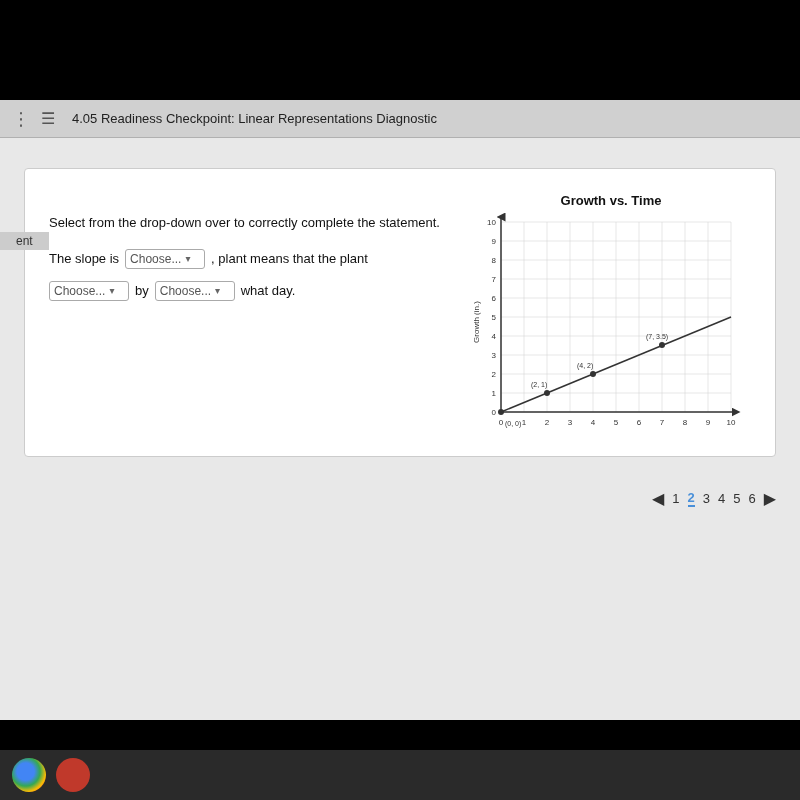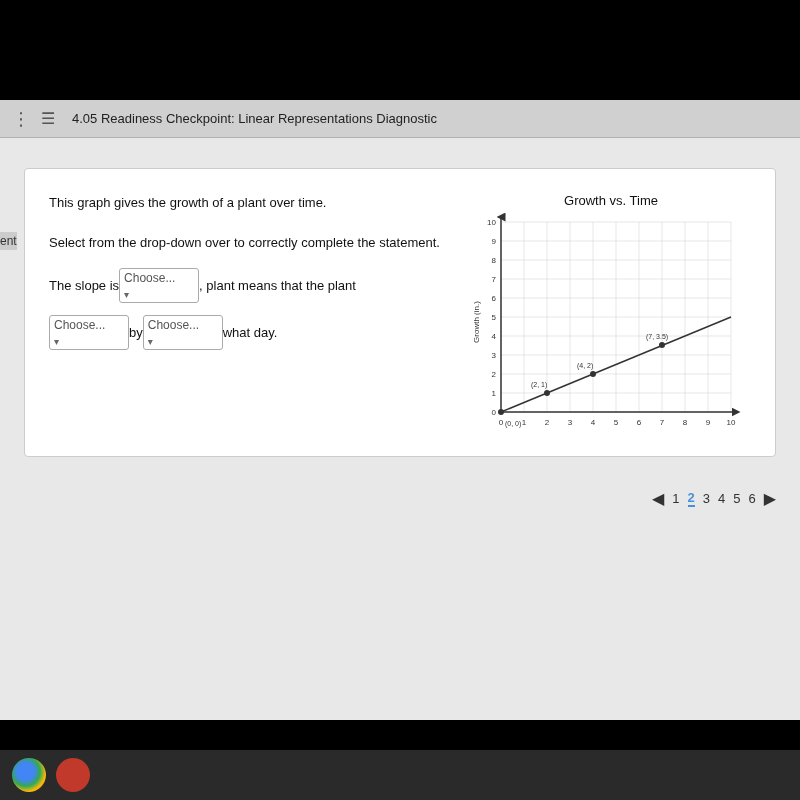--- a/index.html
+++ b/index.html
@@ -80,54 +80,55 @@
       font-size: 13px;
       color: #111;
       margin-bottom: 16px;
       line-height: 1.5;
       margin-top: 20px;
     }
 
     .slope-row {
       display: flex;
       align-items: center;
+      gap: 6px;
       font-size: 13px;
       color: #111;
       margin-bottom: 12px;
       flex-wrap: wrap;
     }
 
     .dropdown-select {
       border: 1px solid #aaa;
       border-radius: 3px;
       background: #fff;
       font-size: 12px;
       padding: 2px 4px;
       color: #555;
       cursor: pointer;
       display: inline-flex;
+      align-items: center;
       gap: 4px;
       min-width: 80px;
-      flex-direction: column;
     }
 
     .dropdown-select .chevron {
       font-size: 10px;
       color: #666;
     }
 
     .right-panel {
       width: 280px;
       flex-shrink: 0;
     }
 
     .chart-title {
       text-align: center;
       font-size: 13px;
-      font-weight: normal;
+      font-weight: bold;
       color: #111;
       margin-bottom: 4px;
     }
 
     .chart-container {
       position: relative;
       width: 270px;
       height: 220px;
       background: #fff;
     }
@@ -205,21 +206,21 @@
     }
 
     
     .side-label {
       position: absolute;
       top: 132px;
       left: 0;
       font-size: 12px;
       color: #333;
       background: #ccc;
-      padding: 2px 0;
+      padding: 2px 16px;
     }
 
     .dots-icon {
       font-size: 18px;
       color: #555;
       letter-spacing: 1px;
     }
   </style>
 </head>
 <body>
@@ -231,21 +232,20 @@
       <span class="dots-icon">⋮</span>
       <span class="menu-icon">☰</span>
     </div>
     <div class="title-bar-center">4.05 Readiness Checkpoint: Linear Representations Diagnostic</div>
   </div>
 
   <div class="content-area">
     <div class="card">
 
       <div class="left-panel">
-        <p class="question-text">This graph gives the growth of a plant over time.</p>
         <p class="instruction-text">Select from the drop-down over to correctly complete the statement.</p>
 
         <div class="slope-row">
           <span>The slope is</span>
           <div class="dropdown-select">
             <span>Choose...</span>
             <span class="chevron">▾</span>
           </div>
           <span>, plant means that the plant</span>
         </div>

